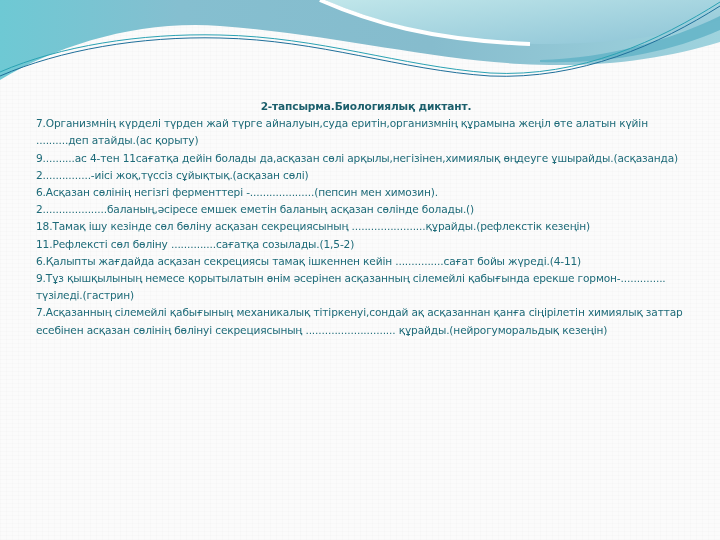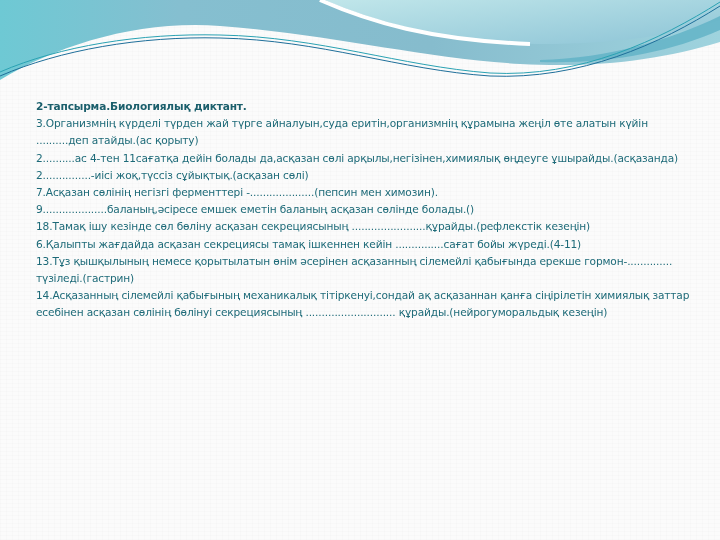--- a/index.html
+++ b/index.html
@@ -17,21 +17,21 @@
     }
     .wave { position: absolute; left: 0; top: 0; width: 720px; height: 100px; }
     .content {
       position: absolute; left: 36px; top: 98px; width: 660px;
       color: #1d6a78;
       font-size: 10.6px;
       line-height: 17.2px;
       letter-spacing: -0.15px;
     }
     .content p { margin: 0; }
-    .title { font-weight: bold; color: #1b5f6c; }
+    .title { font-weight: bold; color: #1b5f6c; text-align: center; }
   </style>
 </head>
 <body>
 
 <div class="slide">
   <div class="bg-texture"></div>
 
   <svg class="wave" viewBox="0 0 720 100" preserveAspectRatio="none">
     <defs>
       <linearGradient id="g1" x1="0" y1="0" x2="1" y2="0">
@@ -53,23 +53,24 @@
     <path d="M320,0 C370,22 430,40 530,44" stroke="#ffffff" stroke-width="4" fill="none"></path>
 
     <path d="M540,60 C610,58 670,40 720,16 L720,30 C670,52 610,64 540,62 Z" fill="#5fb2c6" opacity="0.8"></path>
 
     <path d="M0,76 C60,50 140,36 220,38 C320,40 400,70 490,76 C580,80 660,44 720,6" stroke="#1f6f9a" stroke-width="1" fill="none"></path>
     <path d="M0,72 C60,46 140,33 220,35 C320,37 400,66 490,73 C580,78 660,40 720,2" stroke="#2aa2b3" stroke-width="1" fill="none"></path>
   </svg>
 
   <div class="content">
     <p class="title">2-тапсырма.Биологиялық диктант.</p>
-    <p>3.Организмнің күрделі түрден жай түрге айналуын,суда еритін,организмнің құрамына жеңіл өте алатын күйін ..........деп атайды.(ас қорыту)</p>
-    <p>2..........ас 4-тен 11сағатқа дейін болады да,асқазан сөлі арқылы,негізінен,химиялық өңдеуге ұшырайды.(асқазанда)</p>
+    <p>7.Организмнің күрделі түрден жай түрге айналуын,суда еритін,организмнің құрамына жеңіл өте алатын күйін ..........деп атайды.(ас қорыту)</p>
+    <p>9..........ас 4-тен 11сағатқа дейін болады да,асқазан сөлі арқылы,негізінен,химиялық өңдеуге ұшырайды.(асқазанда)</p>
     <p>2...............-иісі жоқ,түссіз сұйықтық.(асқазан сөлі)</p>
-    <p>7.Асқазан сөлінің негізгі ферменттері -....................(пепсин мен химозин).</p>
-    <p>9....................баланың,әсіресе емшек еметін баланың асқазан сөлінде болады.()</p>
+    <p>6.Асқазан сөлінің негізгі ферменттері -....................(пепсин мен химозин).</p>
+    <p>2....................баланың,әсіресе емшек еметін баланың асқазан сөлінде болады.()</p>
     <p>18.Тамақ ішу кезінде сөл бөліну асқазан секрециясының .......................құрайды.(рефлекстік кезеңін)</p>
+    <p>11.Рефлексті сөл бөліну ..............сағатқа созылады.(1,5-2)</p>
     <p>6.Қалыпты жағдайда асқазан секрециясы тамақ ішкеннен кейін ...............сағат бойы жүреді.(4-11)</p>
-    <p>13.Тұз қышқылының немесе қорытылатын өнім әсерінен асқазанның сілемейлі қабығында ерекше гормон-.............. түзіледі.(гастрин)</p>
-    <p>14.Асқазанның сілемейлі қабығының механикалық тітіркенуі,сондай ақ асқазаннан қанға сіңірілетін химиялық заттар есебінен асқазан сөлінің бөлінуі секрециясының ............................ құрайды.(нейрогуморальдық кезеңін)</p>
+    <p>9.Тұз қышқылының немесе қорытылатын өнім әсерінен асқазанның сілемейлі қабығында ерекше гормон-.............. түзіледі.(гастрин)</p>
+    <p>7.Асқазанның сілемейлі қабығының механикалық тітіркенуі,сондай ақ асқазаннан қанға сіңірілетін химиялық заттар есебінен асқазан сөлінің бөлінуі секрециясының ............................ құрайды.(нейрогуморальдық кезеңін)</p>
   </div>
 </div>
 
 </body></html>

